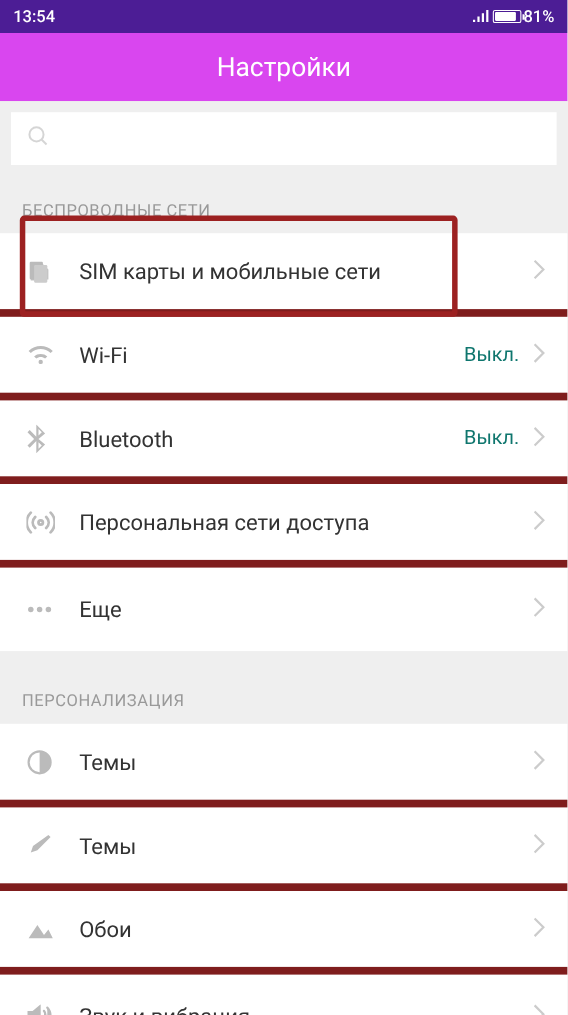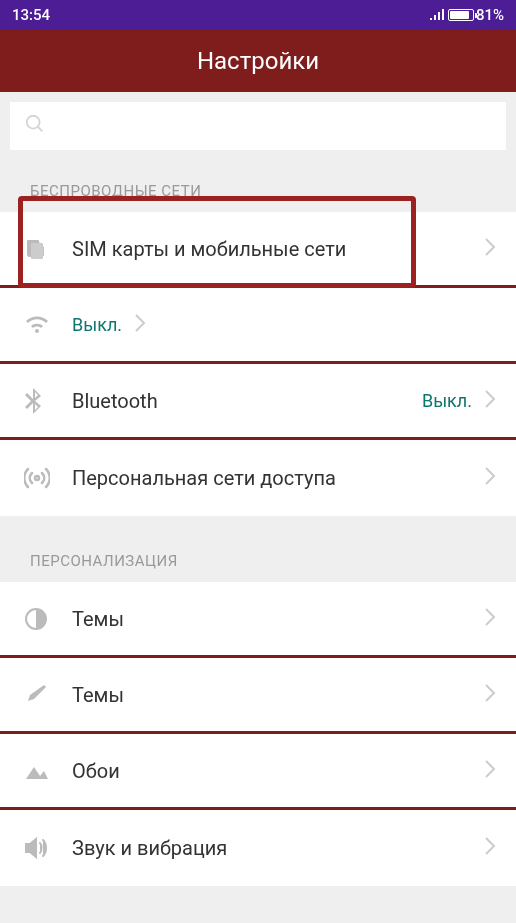--- a/index.html
+++ b/index.html
@@ -21,21 +21,21 @@
       font-size: 15px;
       font-weight: 500;
     }
     .status-right {
       display: flex;
       align-items: center;
       gap: 2px;
     }
     .header {
       height: 62px;
-      background: #7f1d1d;
+      background: #d946ef;
       display: flex;
       align-items: center;
       justify-content: center;
     }
     .header-title {
       color: white;
       font-size: 24px;
       font-weight: 400;
     }
     .search-wrap {
@@ -44,36 +44,36 @@
     }
     .search-bar {
       height: 48px;
       background: white;
       display: flex;
       align-items: center;
       padding: 0 14px;
     }
     .search-bar svg { opacity: 0.4; }
     .section-header {
-      padding: 18px 24px 12px 30px;
+      padding: 18px 24px 12px 20px;
       color: #999;
       font-size: 15px;
       letter-spacing: 0.5px;
       font-weight: 400;
     }
     .list {
       background: white;
     }
     .row {
       height: 76px;
       display: flex;
       align-items: center;
       padding: 0 20px 0 24px;
       position: relative;
-      border-bottom: 3px solid #7f1d1d;
+      border-bottom: 7px solid #7f1d1d;
     }
     .row:last-child { border-bottom: none; }
     .row-icon {
       width: 48px;
       display: flex;
       align-items: center;
       justify-content: flex-start;
       color: #b8b8b8;
       flex-shrink: 0;
     }
@@ -185,20 +185,21 @@
         </svg>
     </span>
   </div>
 
   <div class="row">
     <div class="row-icon">
       <svg width="26" height="20" viewBox="0 0 26 20" fill="#bbb">
           <path d="M13 18a2 2 0 100-4 2 2 0 000 4zM7 11c3-3 9-3 12 0l-2 2c-2-2-6-2-8 0zM2 6c6-6 16-6 22 0l-2 2c-5-5-13-5-18 0z"></path>
         </svg>
     </div>
+    <div class="row-label">Wi-Fi</div>
     <div class="row-value">Выкл.</div>
     <span class="chevron">
       <svg width="12" height="20" viewBox="0 0 12 20" fill="none" stroke="#ccc" stroke-width="2">
           <path d="M2 2l8 8-8 8"></path>
         </svg>
     </span>
   </div>
 
   <div class="row">
     <div class="row-icon">
@@ -222,20 +223,35 @@
         </svg>
     </div>
     <div class="row-label">Персональная сети доступа</div>
     <span class="chevron">
       <svg width="12" height="20" viewBox="0 0 12 20" fill="none" stroke="#ccc" stroke-width="2">
           <path d="M2 2l8 8-8 8"></path>
         </svg>
     </span>
   </div>
 
+  <div class="row">
+    <div class="row-icon">
+      <svg width="24" height="8" viewBox="0 0 24 8" fill="#bbb">
+          <circle cx="4" cy="4" r="2.5"></circle>
+          <circle cx="12" cy="4" r="2.5"></circle>
+          <circle cx="20" cy="4" r="2.5"></circle>
+        </svg>
+    </div>
+    <div class="row-label">Еще</div>
+    <span class="chevron">
+      <svg width="12" height="20" viewBox="0 0 12 20" fill="none" stroke="#ccc" stroke-width="2">
+          <path d="M2 2l8 8-8 8"></path>
+        </svg>
+    </span>
+  </div>
 
 </div>
 
 <div class="section-gap"></div>
 
 <div class="section-header">ПЕРСОНАЛИЗАЦИЯ</div>
 <div class="list">
 
   <div class="row">
     <div class="row-icon">

